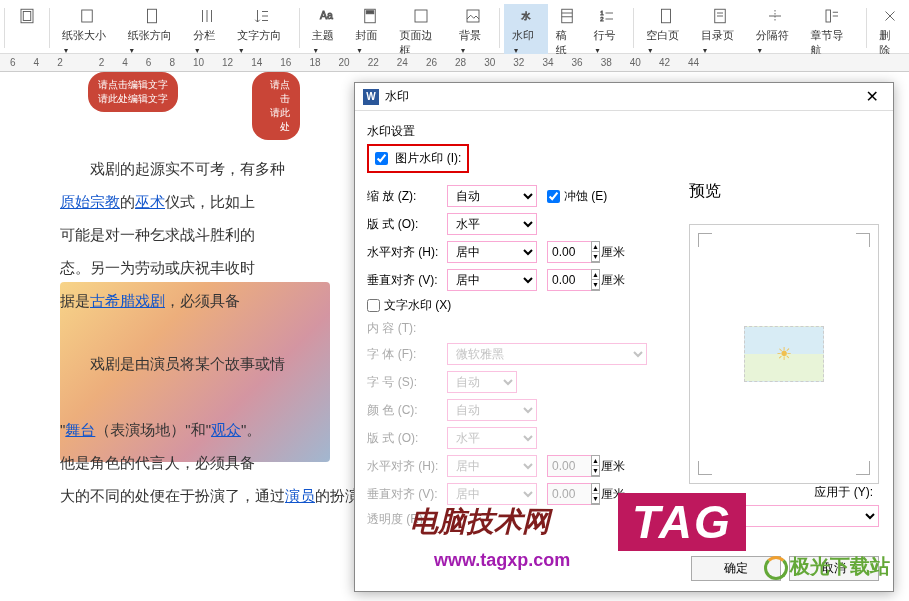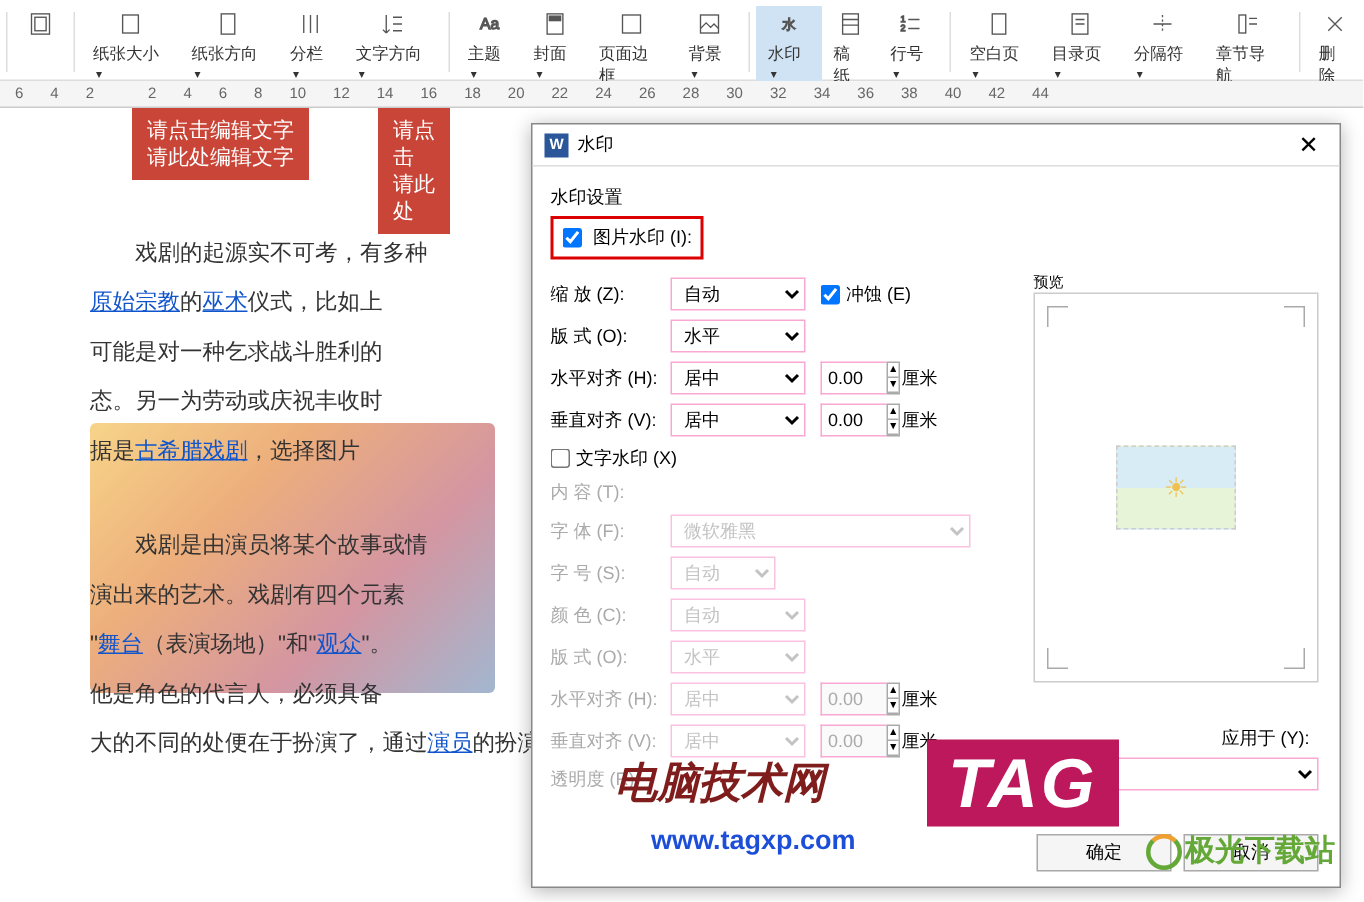--- a/index.html
+++ b/index.html
@@ -7,21 +7,21 @@
 .toolbar { display: flex; align-items: flex-start; padding: 4px 0; border-bottom: 1px solid #ddd; height: 54px; background: #fff; }
 .tb-btn { display: flex; flex-direction: column; align-items: center; padding: 2px 8px; cursor: pointer; font-size: 11px; color: #333; }
 .tb-btn .ico { width: 20px; height: 20px; display: flex; align-items: center; justify-content: center; margin-bottom: 2px; }
 .tb-btn.active { background: #d0e3f4; }
 .tb-sep { width: 1px; height: 40px; background: #ddd; margin: 4px 4px 0; }
 .dropdown-arrow { font-size: 8px; margin-left: 2px; }
 .ruler { height: 18px; background: #f5f5f5; border-bottom: 1px solid #ccc; position: relative; font-size: 10px; color: #666; display: flex; align-items: center; padding-left: 10px; }
 .ruler span { margin-right: 18px; }
 .doc-area { position: relative; padding: 20px 0 0 60px; height: 530px; overflow: hidden; }
 .doc-content { width: 600px; font-size: 15px; line-height: 2.2; color: #333; position: relative; }
-.red-box { background: #c94537; color: #fff; padding: 6px 10px; font-size: 14px; text-align: left; display: inline-block; position: absolute; }
+.red-box { background: #c94537; color: #fff; padding: 6px 10px; font-size: 10px; text-align: right; display: inline-block; position: absolute; border-radius: 16px; }
 .red-box.b1 { left: 88px; top: 0; }
 .red-box.b2 { left: 252px; top: 0; width: 48px; }
 .para { margin-top: 60px; text-indent: 2em; }
 .para .link { color: #1155cc; text-decoration: underline; }
 .bg-img { position: absolute; left: 60px; top: 210px; width: 270px; height: 180px; background: linear-gradient(135deg, #f5c96b, #e89a5b, #c97b8a, #8aa5c4); opacity: 0.8; border-radius: 4px; z-index: -1; }
 .dialog { position: absolute; left: 354px; top: 82px; width: 540px; height: 510px; background: #fff; border: 1px solid #888; box-shadow: 0 2px 12px rgba(0,0,0,0.3); }
 .dlg-title { height: 28px; border-bottom: 1px solid #ddd; display: flex; align-items: center; padding: 0 8px; font-size: 12px; }
 .dlg-title .wicon { width: 16px; height: 16px; background: #2b579a; color: #fff; display: inline-flex; align-items: center; justify-content: center; font-size: 10px; font-weight: bold; margin-right: 6px; }
 .dlg-close { margin-left: auto; font-size: 16px; cursor: pointer; padding: 0 6px; }
 .dlg-body { padding: 8px 12px; position: relative; height: 480px; }
@@ -33,36 +33,36 @@
 .btn { border: 1px solid #aaa; background: #f5f5f5; padding: 3px 10px; font-size: 12px; cursor: pointer; }
 select, input[type=text] { border: 1px solid #f9a8d4; padding: 2px 4px; font-size: 12px; height: 22px; }
 select { background: #fff; }
 .disabled select, .disabled input, .disabled label { color: #aaa; }
 .spinner { width: 48px; display: inline-flex; }
 .spinner input { width: 44px; border-right: none; }
 .spinner .spbtn { width: 16px; border: 1px solid #aaa; display: flex; flex-direction: column; }
 .spinner .spbtn span { height: 10px; font-size: 7px; text-align: center; line-height: 10px; border-bottom: 1px solid #aaa; cursor: pointer; }
 .unit { margin-left: 6px; font-size: 12px; }
 .preview-box { position: absolute; right: 14px; top: 70px; width: 190px; }
-.preview-label { font-size: 10px; margin-bottom: 0; font-family: Liberation Mono, monospace; }
+.preview-label { font-size: 16px; margin-bottom: 22px; font-family: Liberation Mono, monospace; }
 .preview-frame { border: 1px solid #ccc; height: 260px; background: #fff; position: relative; }
 .preview-frame .corner { position: absolute; width: 14px; height: 14px; border: 1px solid #aaa; }
 .preview-frame .tl { top: 8px; left: 8px; border-right: none; border-bottom: none; }
 .preview-frame .tr { top: 8px; right: 8px; border-left: none; border-bottom: none; }
 .preview-frame .bl { bottom: 8px; left: 8px; border-right: none; border-top: none; }
 .preview-frame .br { bottom: 8px; right: 8px; border-left: none; border-top: none; }
 .preview-img { position: absolute; left: 50%; top: 50%; transform: translate(-50%, -50%); width: 80px; height: 56px; border: 1px dashed #ccc; background: linear-gradient(to top, #e8f4d8 50%, #d8ecf5 50%); display: flex; align-items: center; justify-content: center; }
 .preview-img .sun { font-size: 18px; color: #f0c050; }
 .apply-row { position: absolute; right: 14px; bottom: 90px; display: flex; align-items: center; }
 .dlg-footer { position: absolute; right: 14px; bottom: 10px; display: flex; gap: 8px; }
 .dlg-footer .btn { width: 90px; text-align: center; }
 .overlay-text { position: absolute; font-weight: bold; pointer-events: none; }
 .ov1 { left: 410px; top: 503px; font-size: 28px; color: #7f1d1d; font-style: italic; }
 .ov2 { left: 618px; top: 493px; font-size: 46px; background: #be185d; color: #fff; padding: 2px 14px; font-style: italic; letter-spacing: 2px; }
-.ov3 { left: 434px; top: 550px; font-size: 18px; color: #1d4ed8; }
+.ov3 { left: 434px; top: 550px; font-size: 18px; color: #a21caf; }
 .ov4 { left: 764px; top: 553px; font-size: 20px; color: #64a838; }
 .ov4 .swirl { display: inline-block; width: 24px; height: 24px; border: 3px solid #64a838; border-radius: 50%; border-top-color: #f0a030; vertical-align: middle; margin-right: 2px; }
 .checkbox { width: 13px; height: 13px; margin-right: 4px; vertical-align: middle; }
 svg { width: 18px; height: 18px; stroke: #555; fill: none; stroke-width: 1.2; }
 </style>
 </head>
 <body>
 
 <div class="toolbar">
   <div class="tb-sep"></div>
@@ -264,25 +264,25 @@
   <div class="red-box b2">
     <div>请点击</div>
     <div>请此处</div>
   </div>
   <div class="doc-content">
     <div class="para">
       <span>戏剧的起源实不可考，有多种</span><br>
       <span class="link">原始宗教</span><span>的</span><span class="link">巫术</span><span>仪式，比如上</span><br>
       <span>可能是对一种乞求战斗胜利的</span><br>
       <span>态。另一为劳动或庆祝丰收时</span><br>
-      <span>据是</span><span class="link">古希腊戏剧</span><span>，选择图片</span>
+      <span>据是</span><span class="link">古希腊戏剧</span><span>，必须具备</span>
     </div>
     <div class="para" style="margin-top:30px;">
       <span>戏剧是由演员将某个故事或情</span><br>
-      <span>演出来的艺术。戏剧有四个元素</span><br>
+      <br>
       <span>"</span><span class="link">舞台</span><span>（表演场地）"和"</span><span class="link">观众</span><span>"。</span><br>
       <span>他是角色的代言人，必须具备</span><br>
       <span>大的不同的处便在于扮演了，通过</span><span class="link">演员</span><span>的扮演，</span><span class="link">剧本</span><span>中的角色才</span>
     </div>
   </div>
 </div>
 
 <div class="dialog">
   <div class="dlg-title">
     <span class="wicon">W</span>

